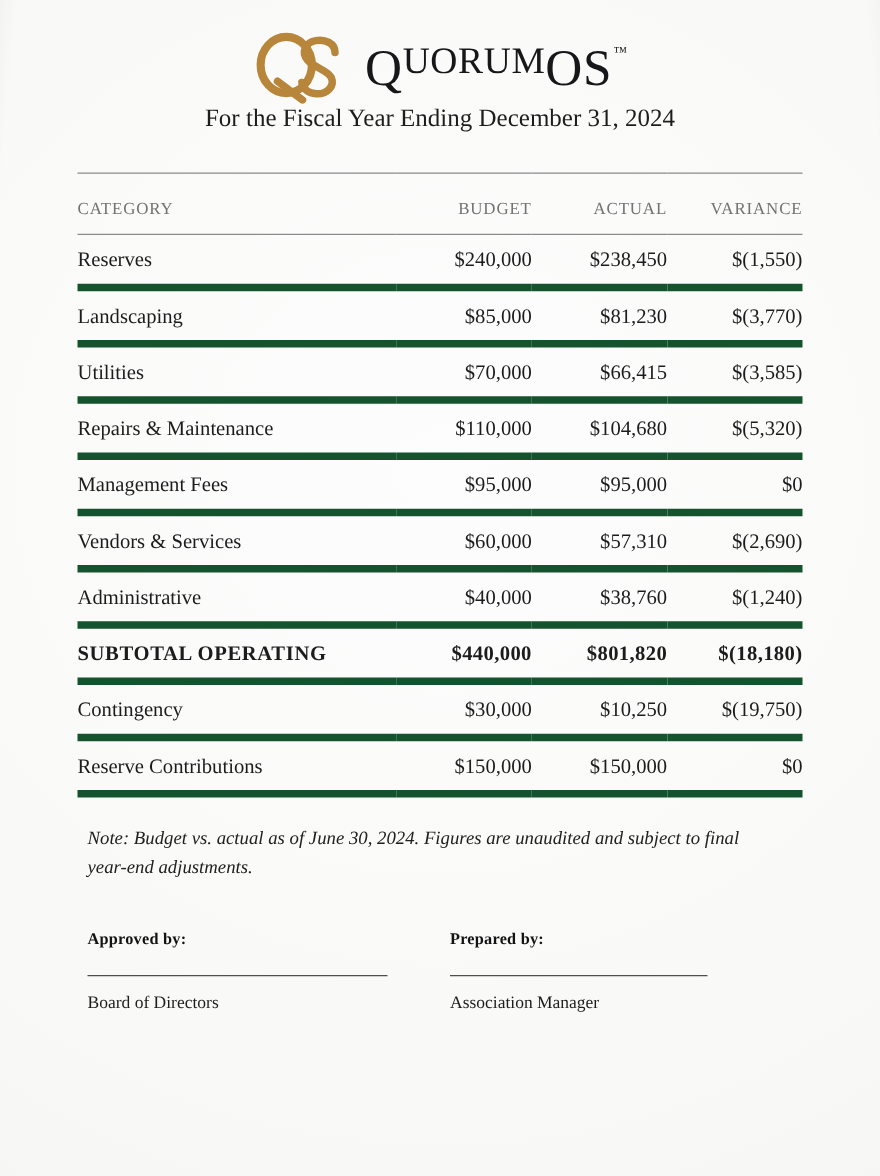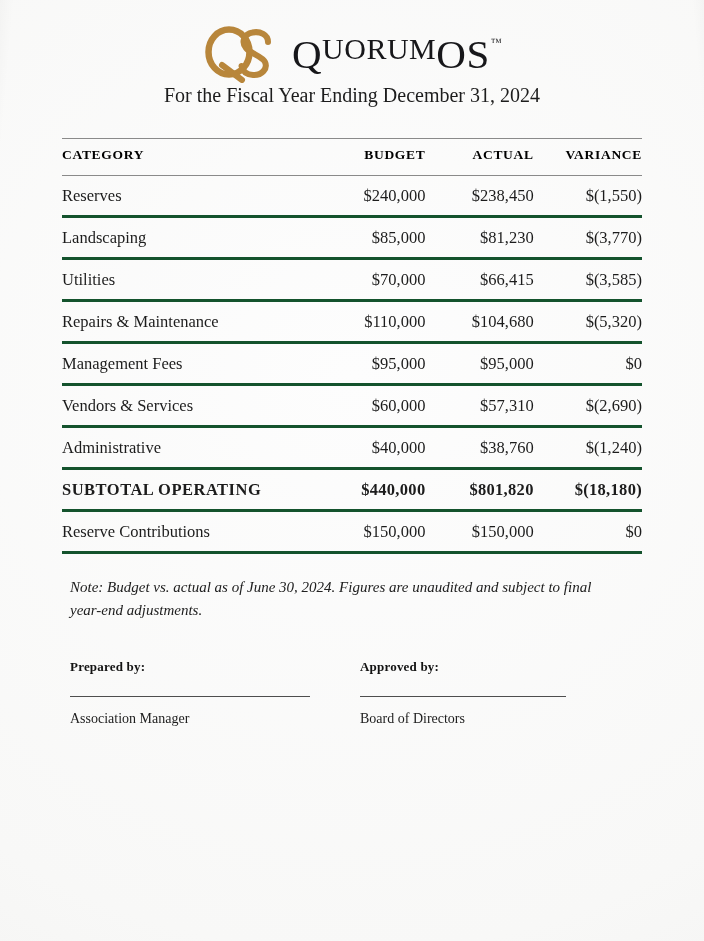--- a/index.html
+++ b/index.html
@@ -77,34 +77,34 @@
     margin-top: 31px;
     width: 100%;
     border-collapse: collapse;
     table-layout: fixed;
   }
   table.budget col.c-cat { width: 44%; }
   table.budget col.c-num { width: 18.666%; }
 
   table.budget thead th {
     font-size: 13.5px;
-    font-weight: bold;
+    font-weight: normal;
     letter-spacing: 0.7px;
-    padding: 8px 0 12px 0;
+    padding: 20px 0 12px 0;
     border-top: 1.1px solid #8a8a8a;
     border-bottom: 1.1px solid #8a8a8a;
-    color: #000000;
+    color: #737373;
   }
   th.h-cat { text-align: left; padding-left: 8px; }
   th.h-num { text-align: right; padding-right: 2px; }
 
   table.budget tbody td {
     font-size: 16.5px;
     padding: 10px 0 9px 0;
-    border-bottom: 3px solid #14532d;
+    border-bottom: 6px solid #14532d;
     color: #1c1c1c;
   }
   td.t-cat { text-align: left; padding-left: 8px; }
   td.t-num { text-align: right; padding-right: 2px; }
 
   tr.emphasis td {
     font-weight: bold;
     font-size: 16px;
     letter-spacing: 0.3px;
     border-top: 1.3px solid #7d7d7d;
@@ -235,36 +235,42 @@
           <td class="t-num">$38,760</td>
           <td class="t-num">$(1,240)</td>
         </tr>
         <tr class="emphasis">
           <td class="t-cat">SUBTOTAL OPERATING</td>
           <td class="t-num">$440,000</td>
           <td class="t-num">$801,820</td>
           <td class="t-num">$(18,180)</td>
         </tr>
         <tr>
+          <td class="t-cat">Contingency</td>
+          <td class="t-num">$30,000</td>
+          <td class="t-num">$10,250</td>
+          <td class="t-num">$(19,750)</td>
+        </tr>
+        <tr>
           <td class="t-cat">Reserve Contributions</td>
           <td class="t-num">$150,000</td>
           <td class="t-num">$150,000</td>
           <td class="t-num">$0</td>
         </tr>
       </tbody>
   </table>
 
   <p class="note">Note: Budget vs. actual as of June 30, 2024. Figures are unaudited and subject to final year-end adjustments.</p>
 
   <div class="signatures">
+    <div class="sig-col">
+      <div class="sig-label">Approved by:</div>
+      <div class="sig-line"></div>
+      <div class="sig-role">Board of Directors</div>
+    </div>
     <div class="sig-col">
       <div class="sig-label">Prepared by:</div>
       <div class="sig-line"></div>
       <div class="sig-role">Association Manager</div>
     </div>
-    <div class="sig-col">
-      <div class="sig-label">Approved by:</div>
-      <div class="sig-line"></div>
-      <div class="sig-role">Board of Directors</div>
-    </div>
   </div>
 
 </div>
 
 </body></html>

